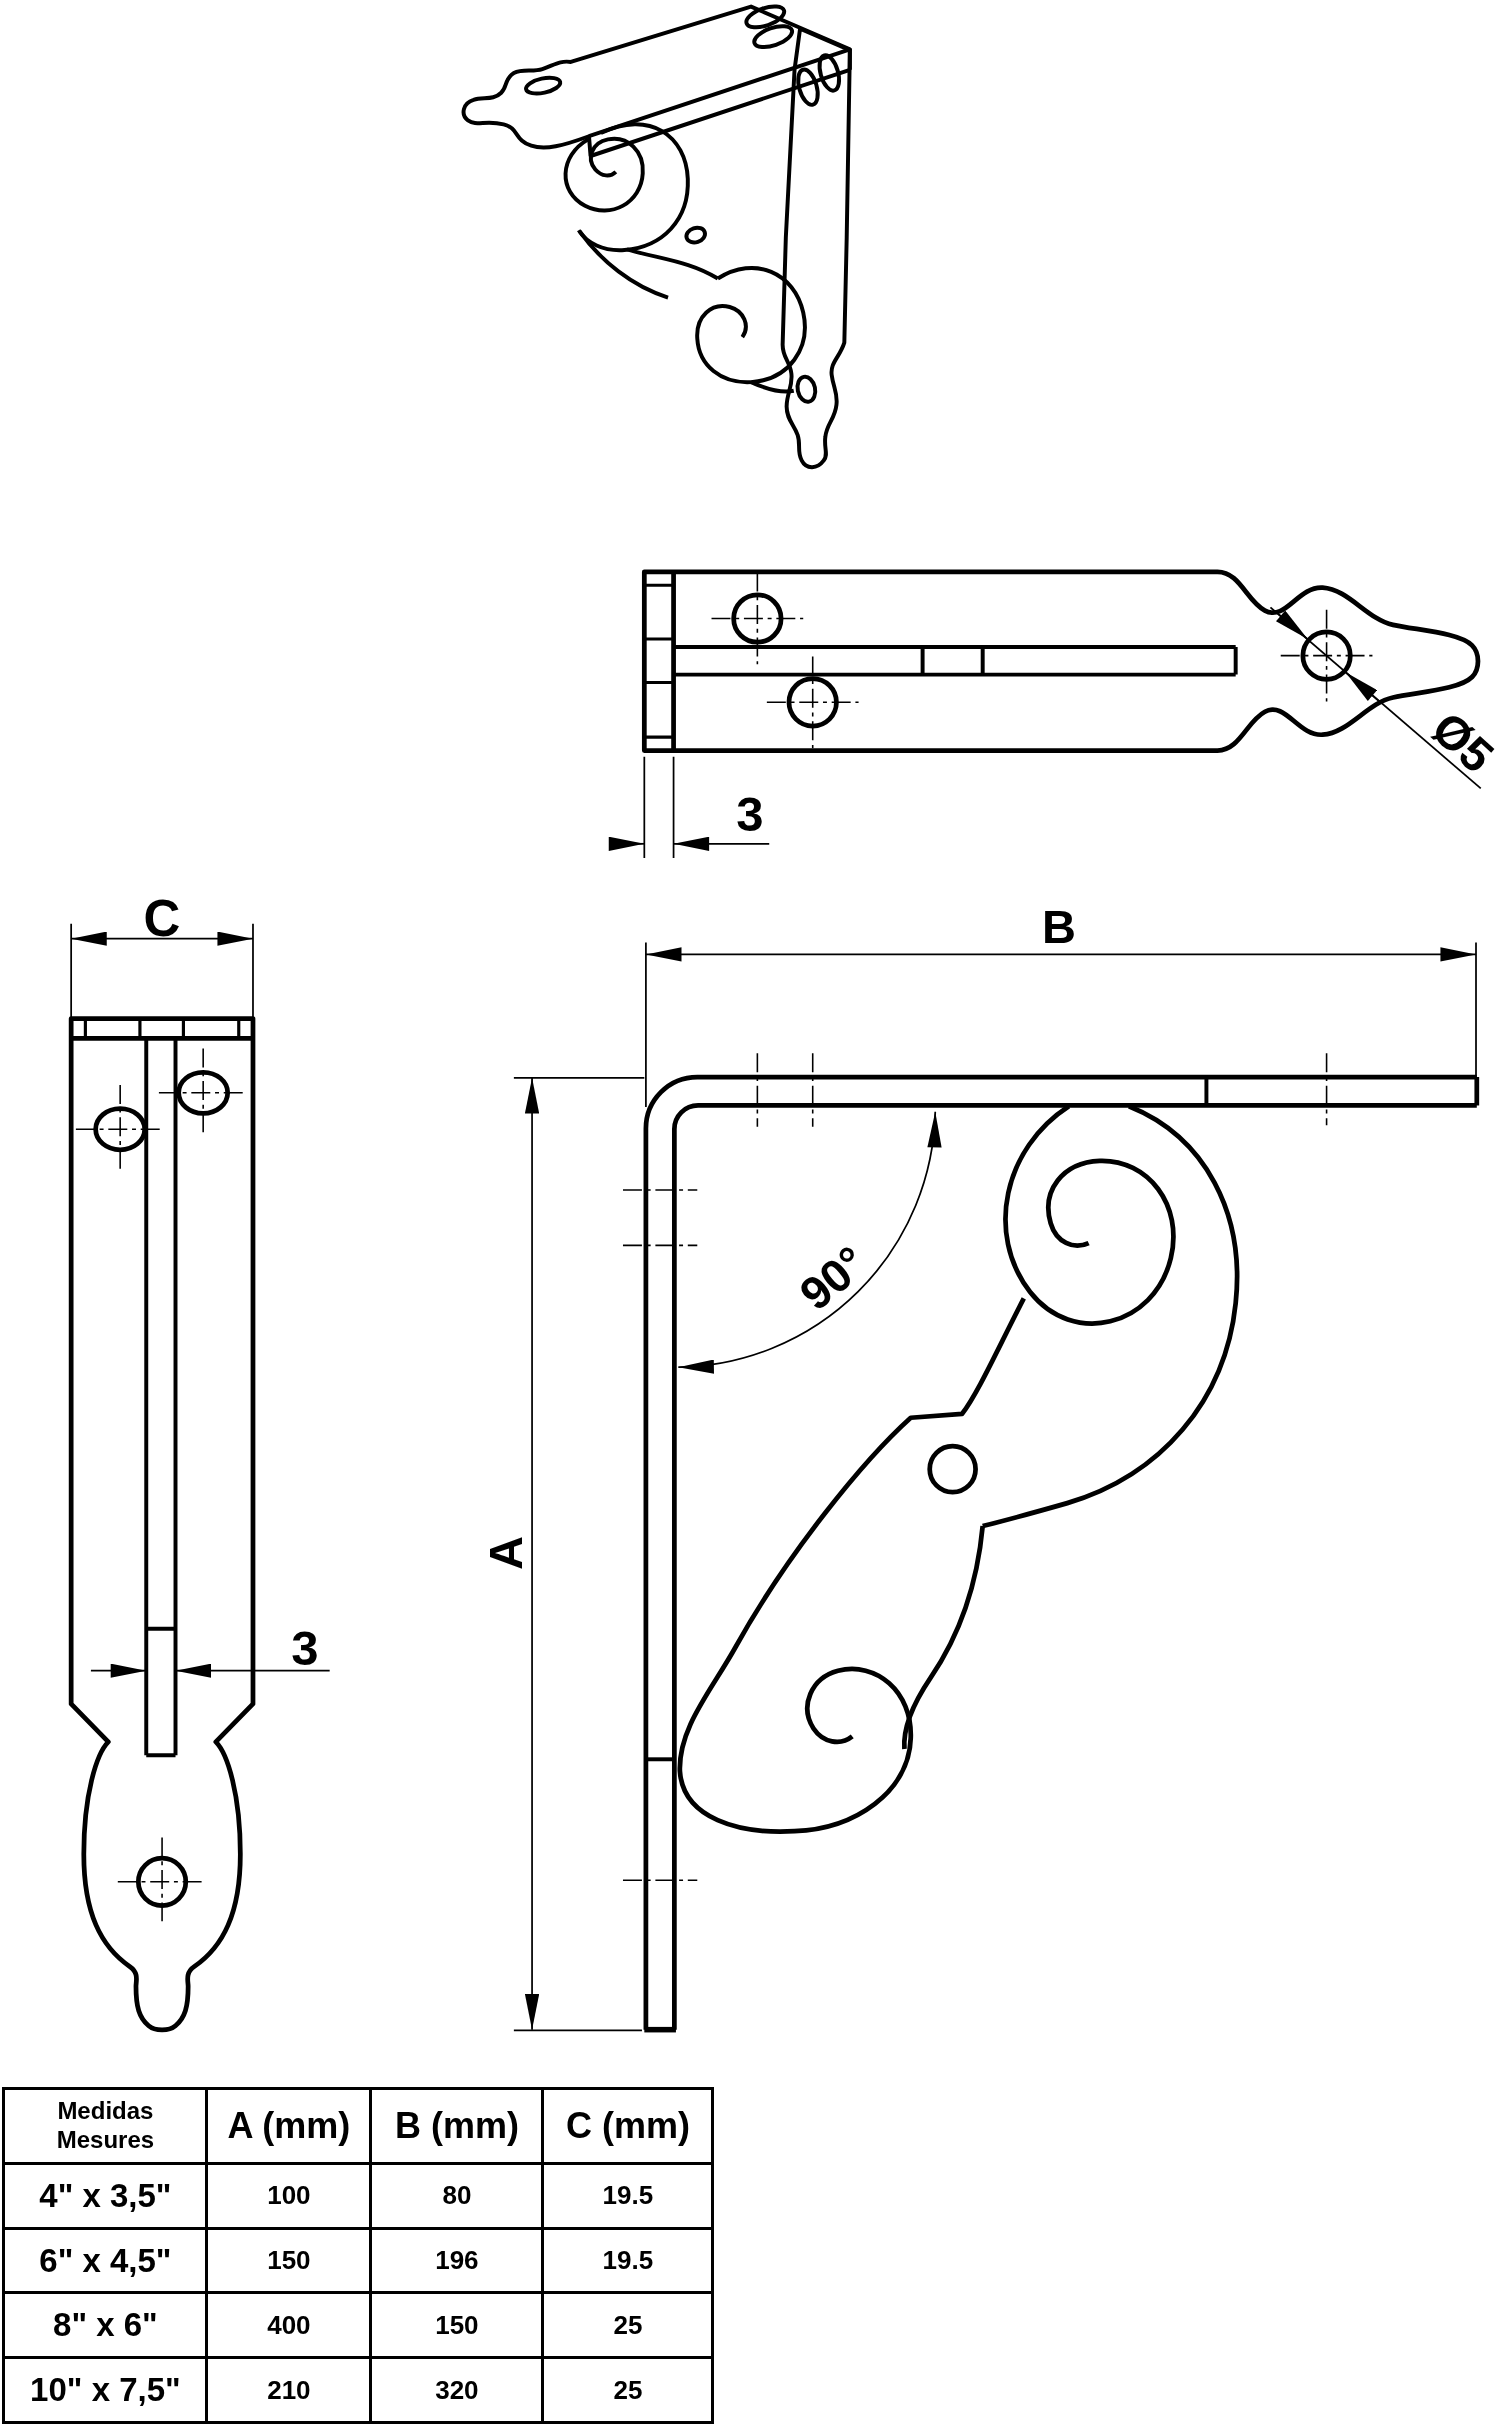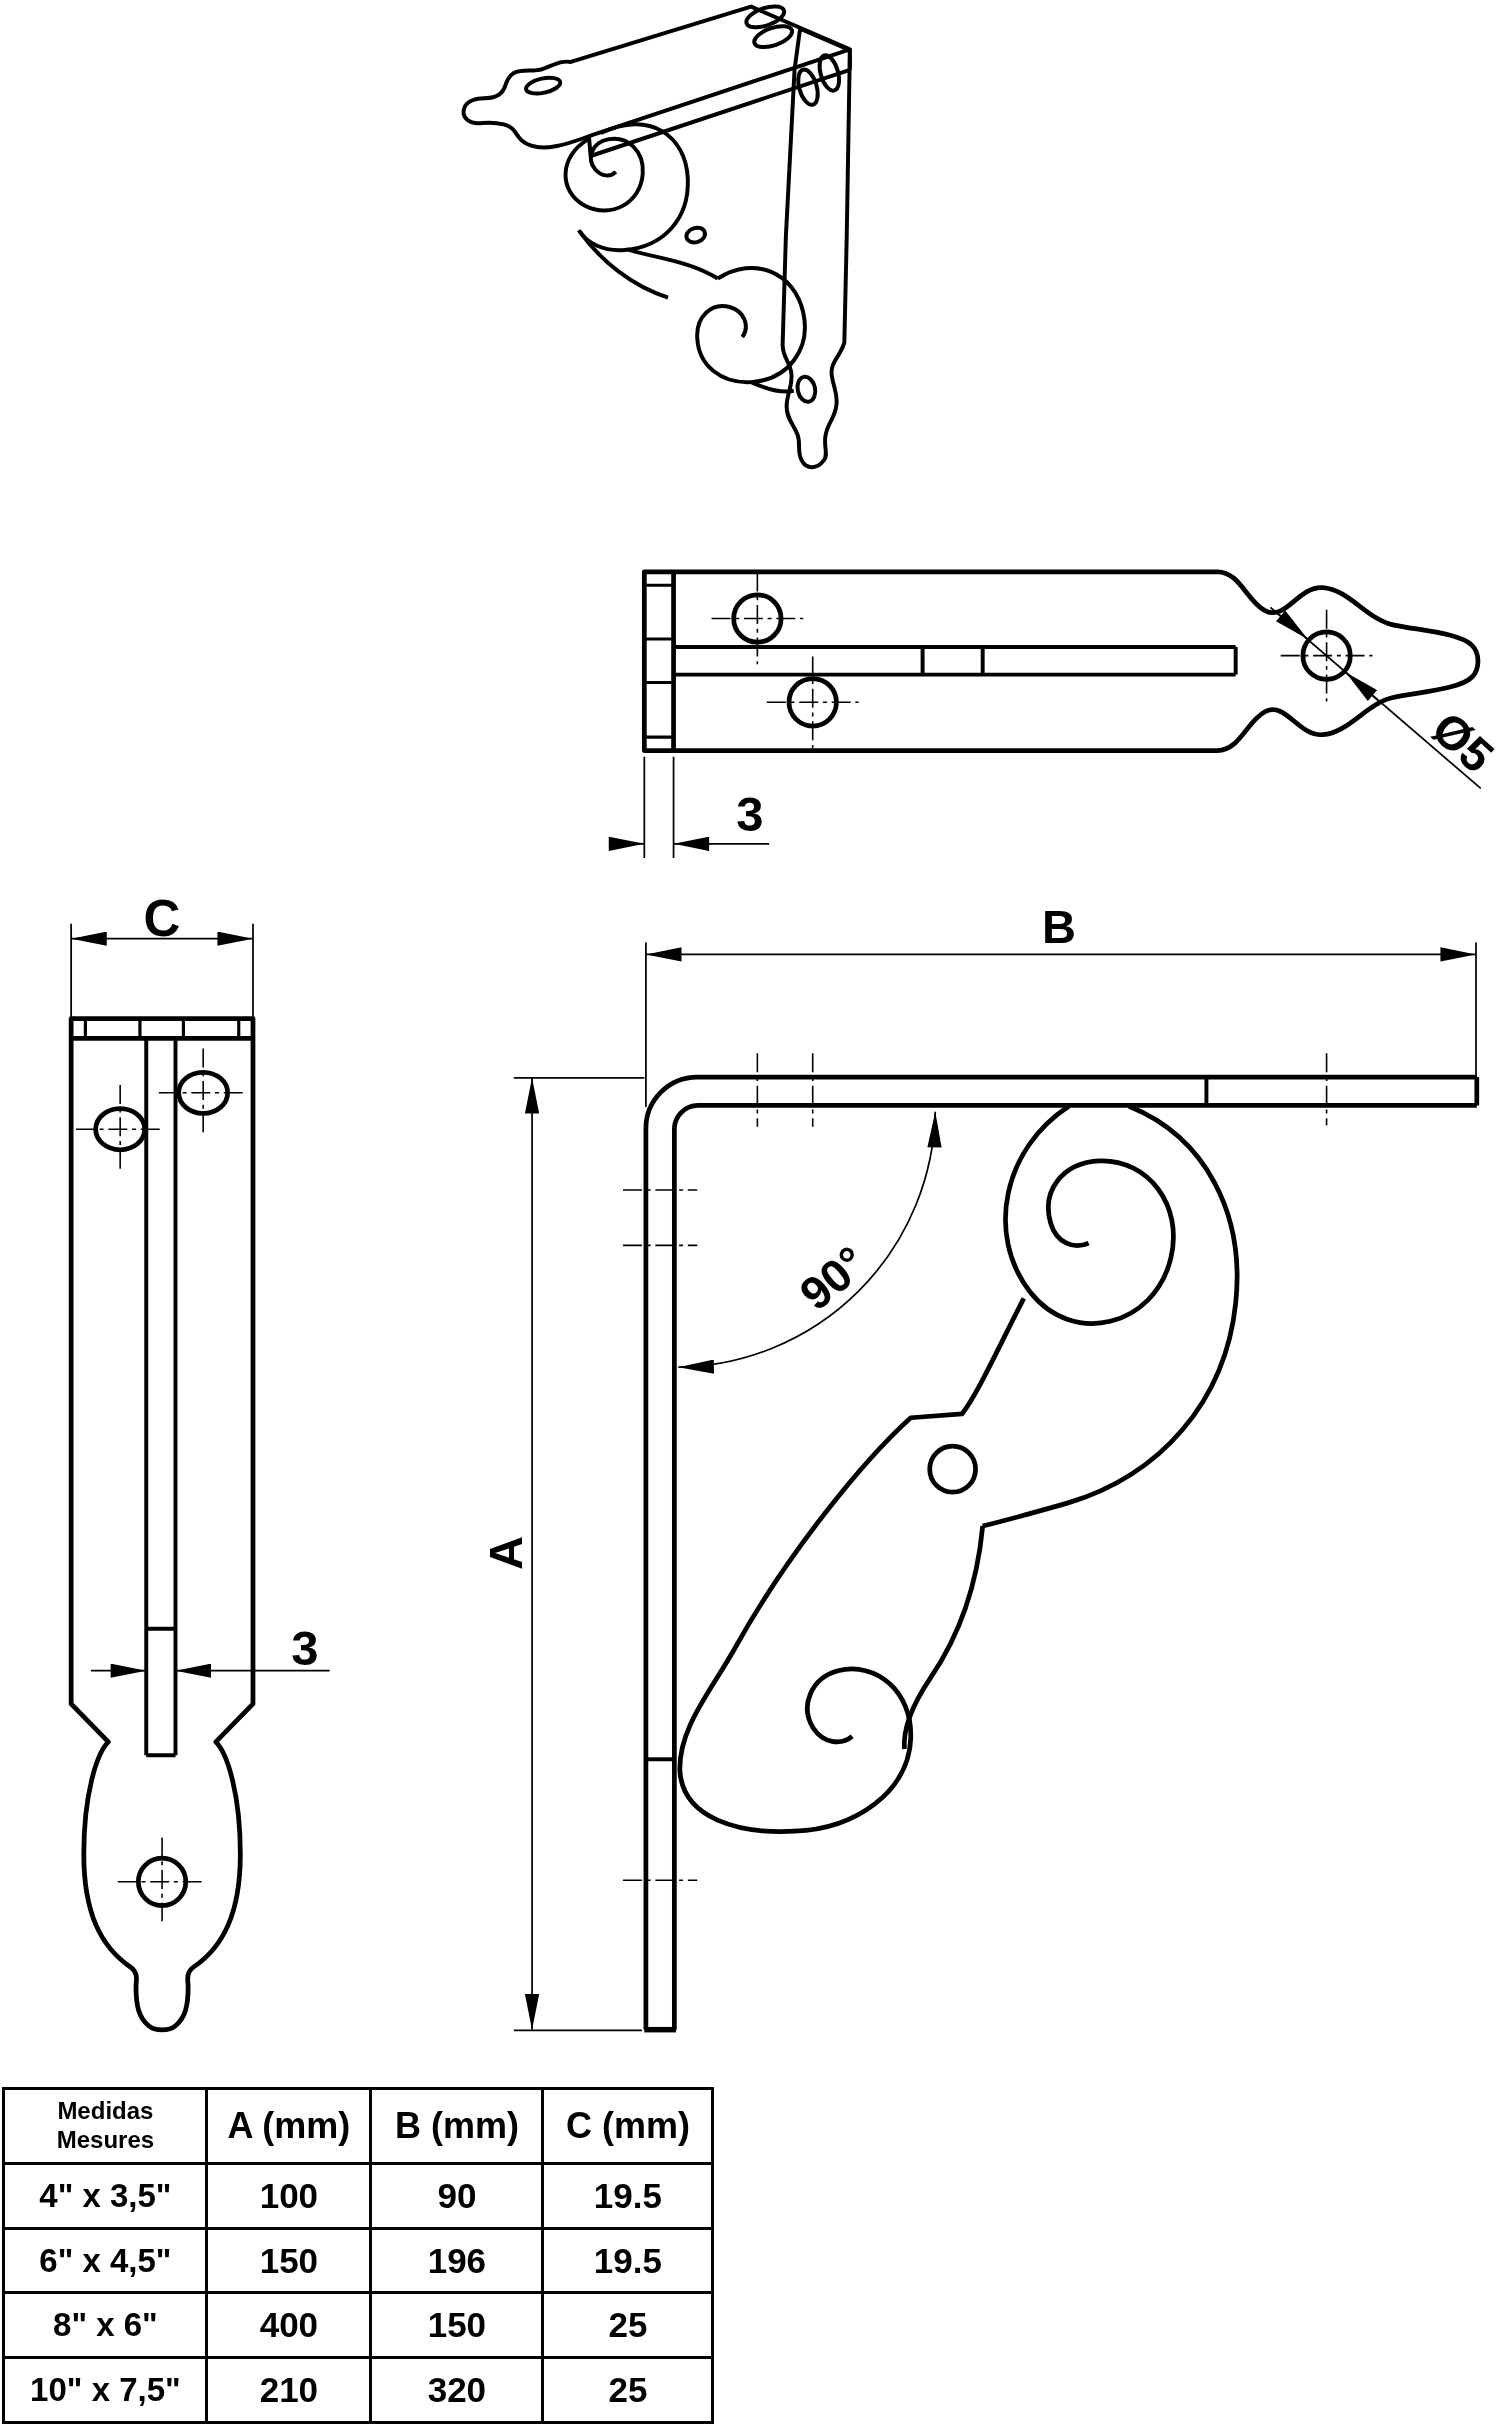--- a/index.html
+++ b/index.html
@@ -33,21 +33,21 @@
     border:3.2px solid #000;
     text-align:center;
     vertical-align:middle;
     padding:0;
     color:#000;
     font-weight:bold;
   }
   th.size-h { font-size:24px; line-height:1.2; }
   th.dim-h  { font-size:36px; }
   td.size-c { font-size:33px; }
-  td.val-c  { font-size:35px; }
+  td.val-c  { font-size:26px; }
   tr.head-row { height:73px; }
   tr.data-row { height:63px; }
 </style>
 </head>
 <body>
 
 <div class="canvas">
 
   <svg class="draw" width="1510" height="2426" viewBox="0 0 1910 3068" fill="none" stroke="#000" stroke-linecap="butt" stroke-linejoin="round">
     <defs>
@@ -175,21 +175,21 @@
         <div>Medidas</div>
         <div>Mesures</div>
       </th>
       <th class="dim-h">A (mm)</th>
       <th class="dim-h">B (mm)</th>
       <th class="dim-h">C (mm)</th>
     </tr>
     <tr class="data-row">
       <td class="size-c">4" x 3,5"</td>
       <td class="val-c">100</td>
-      <td class="val-c">90</td>
+      <td class="val-c">80</td>
       <td class="val-c">19.5</td>
     </tr>
     <tr class="data-row">
       <td class="size-c">6" x 4,5"</td>
       <td class="val-c">150</td>
       <td class="val-c">196</td>
       <td class="val-c">19.5</td>
     </tr>
     <tr class="data-row">
       <td class="size-c">8" x 6"</td>

